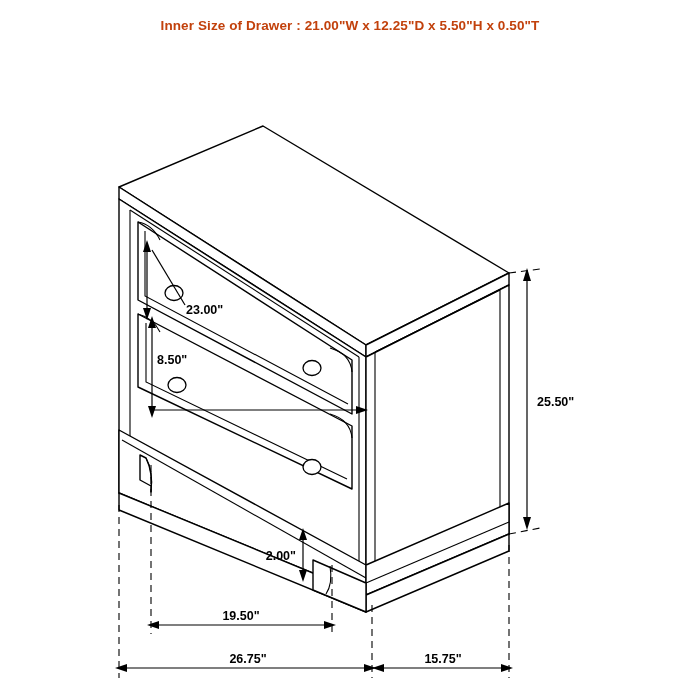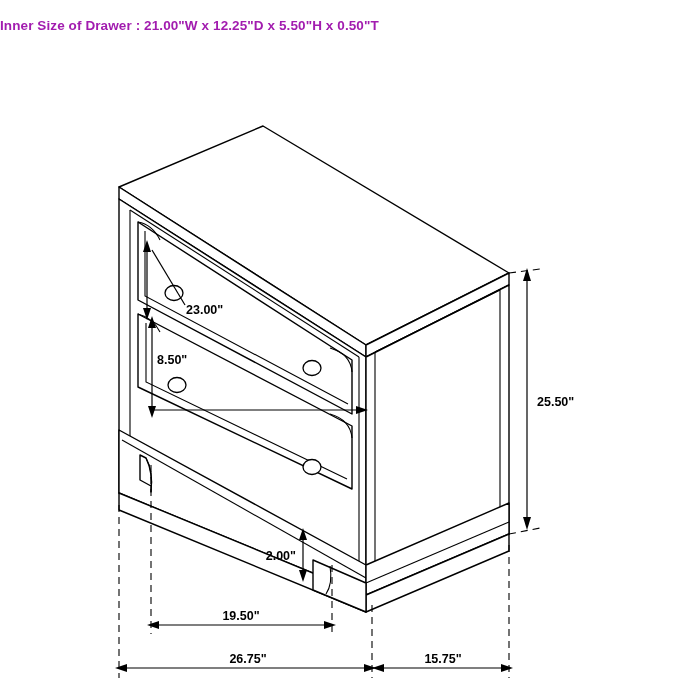--- a/index.html
+++ b/index.html
@@ -13,24 +13,24 @@
     height: 700px;
     background: #ffffff;
     font-family: "Liberation Sans", sans-serif;
     overflow: hidden;
   }
   #title {
     position: absolute;
     top: 18px;
     left: 0;
     width: 700px;
-    text-align: left;
+    text-align: center;
     font-size: 13.5px;
     font-weight: bold;
-    color: #a21caf;
+    color: #c2410c;
     letter-spacing: 0.1px;
   }
   svg.diagram {
     position: absolute;
     top: 0;
     left: 0;
     width: 700px;
     height: 700px;
   }
   .dimlabel {

